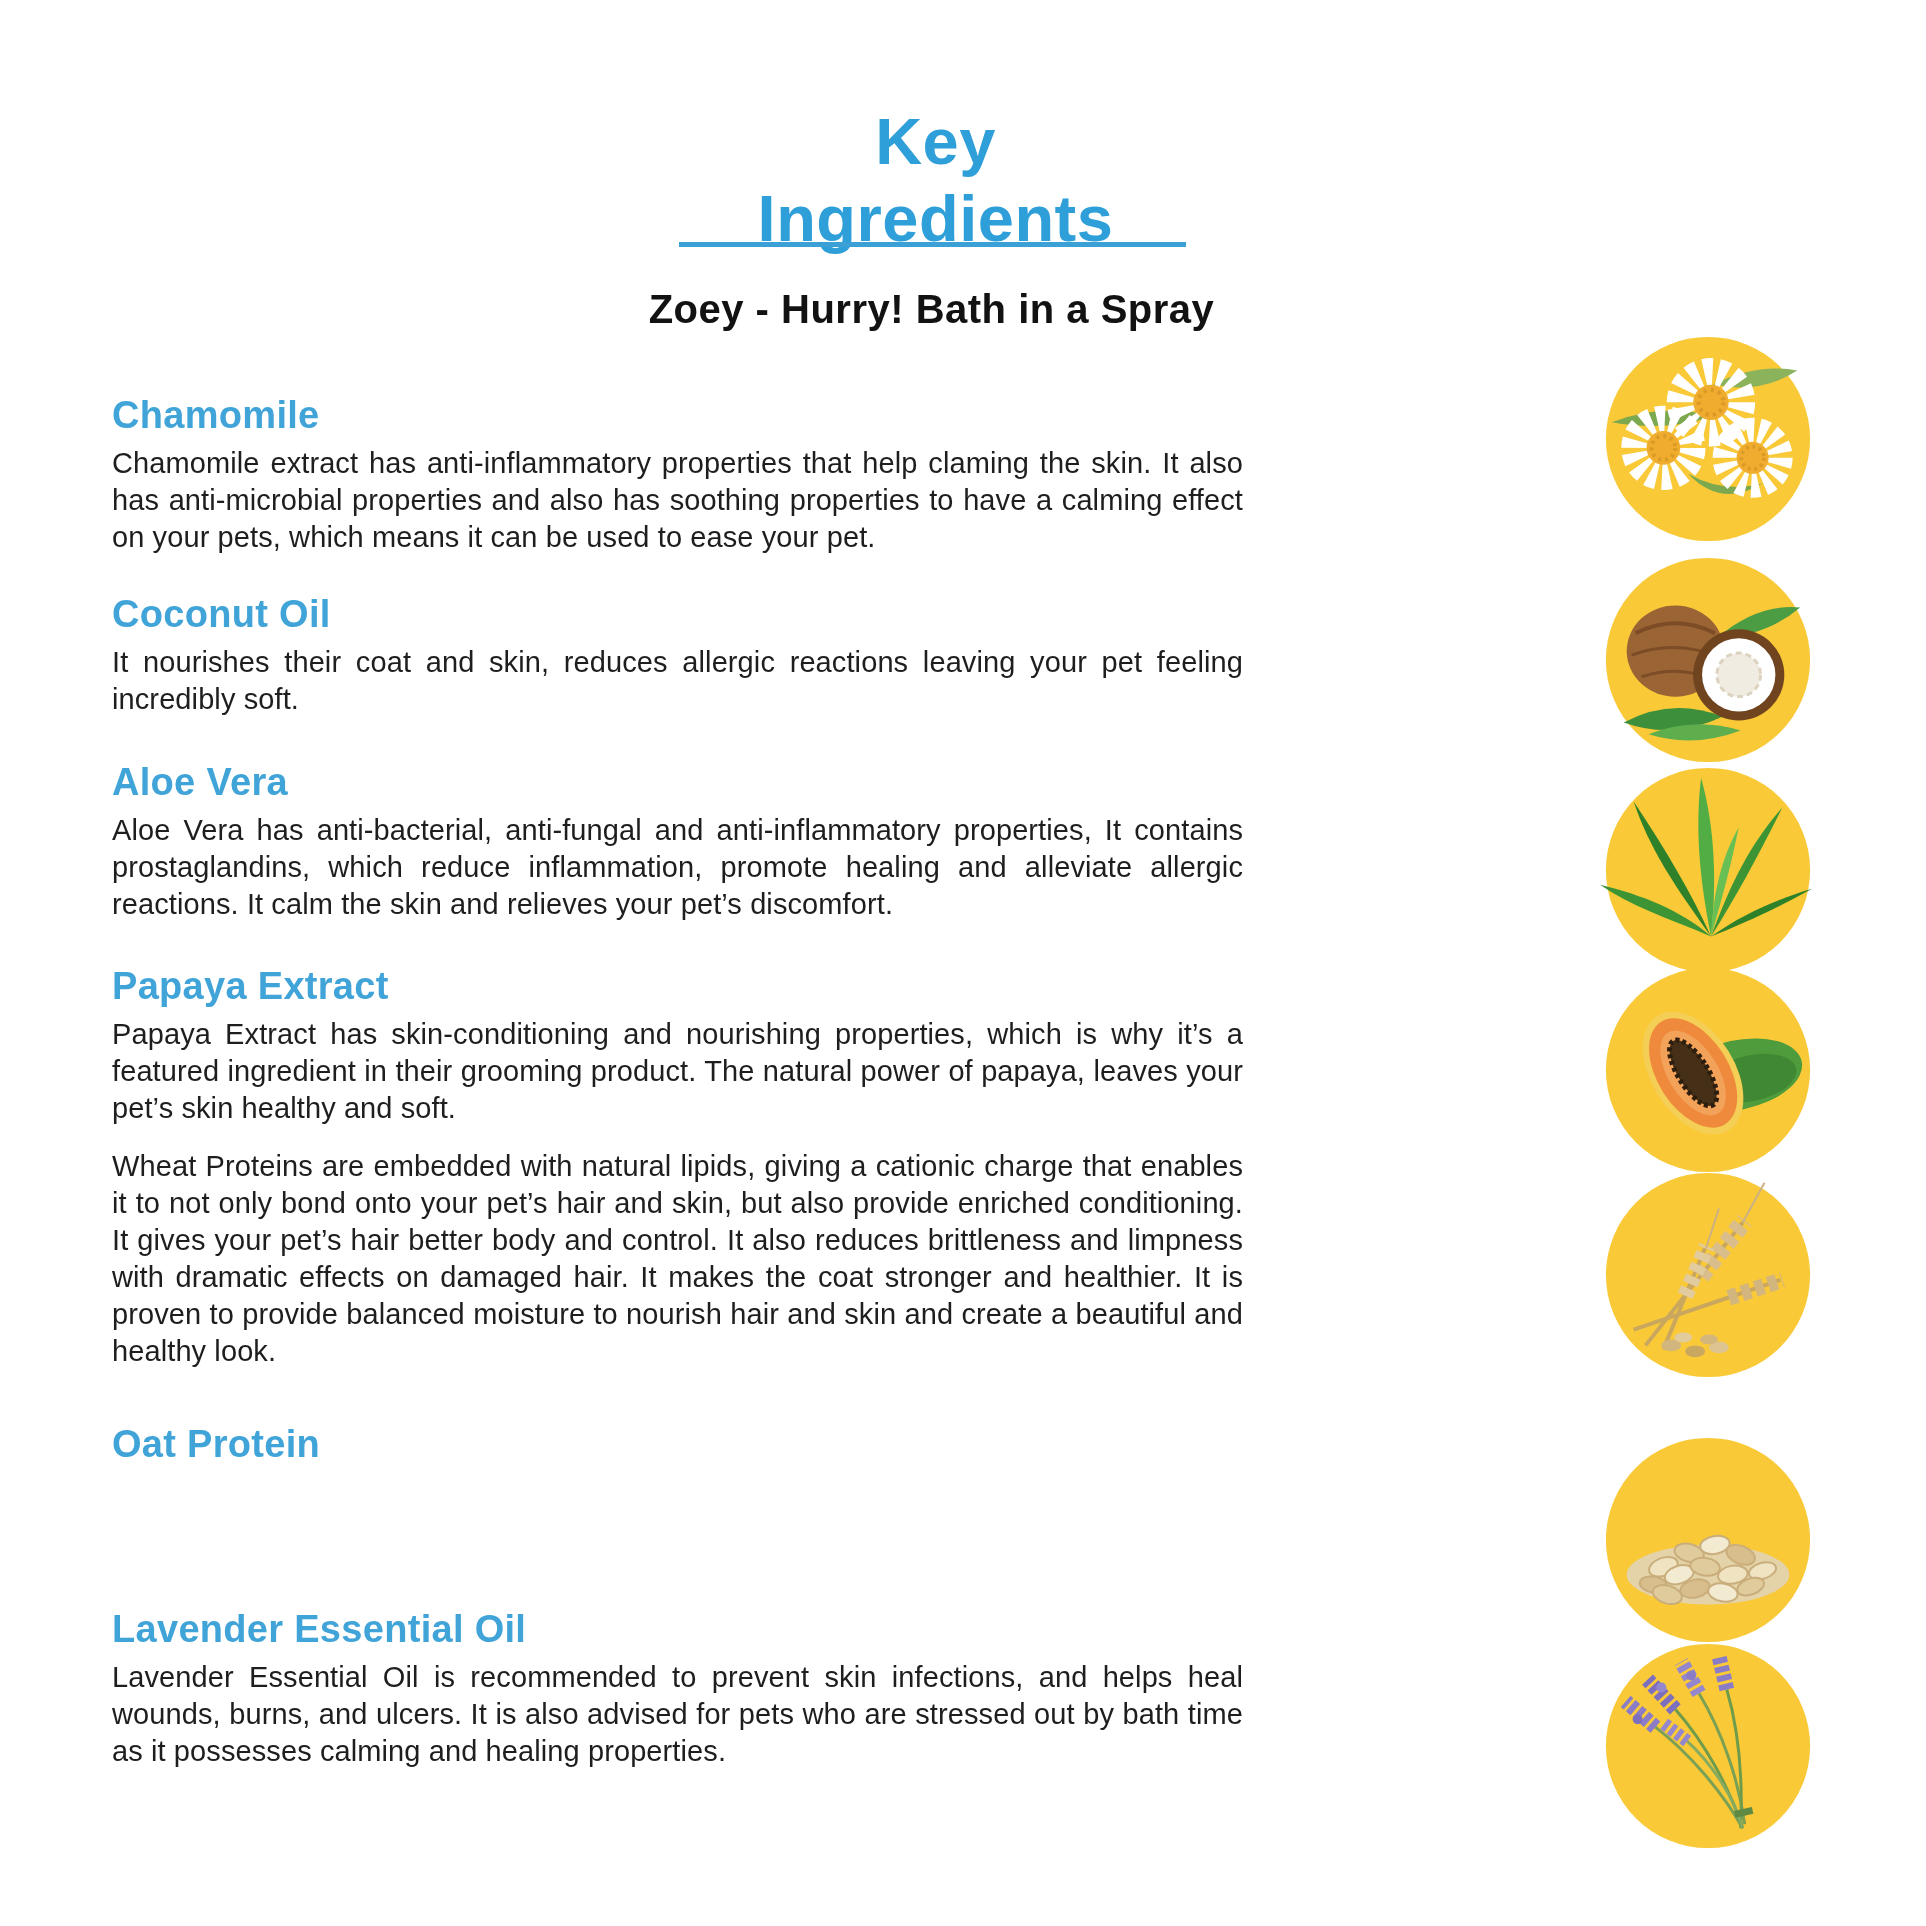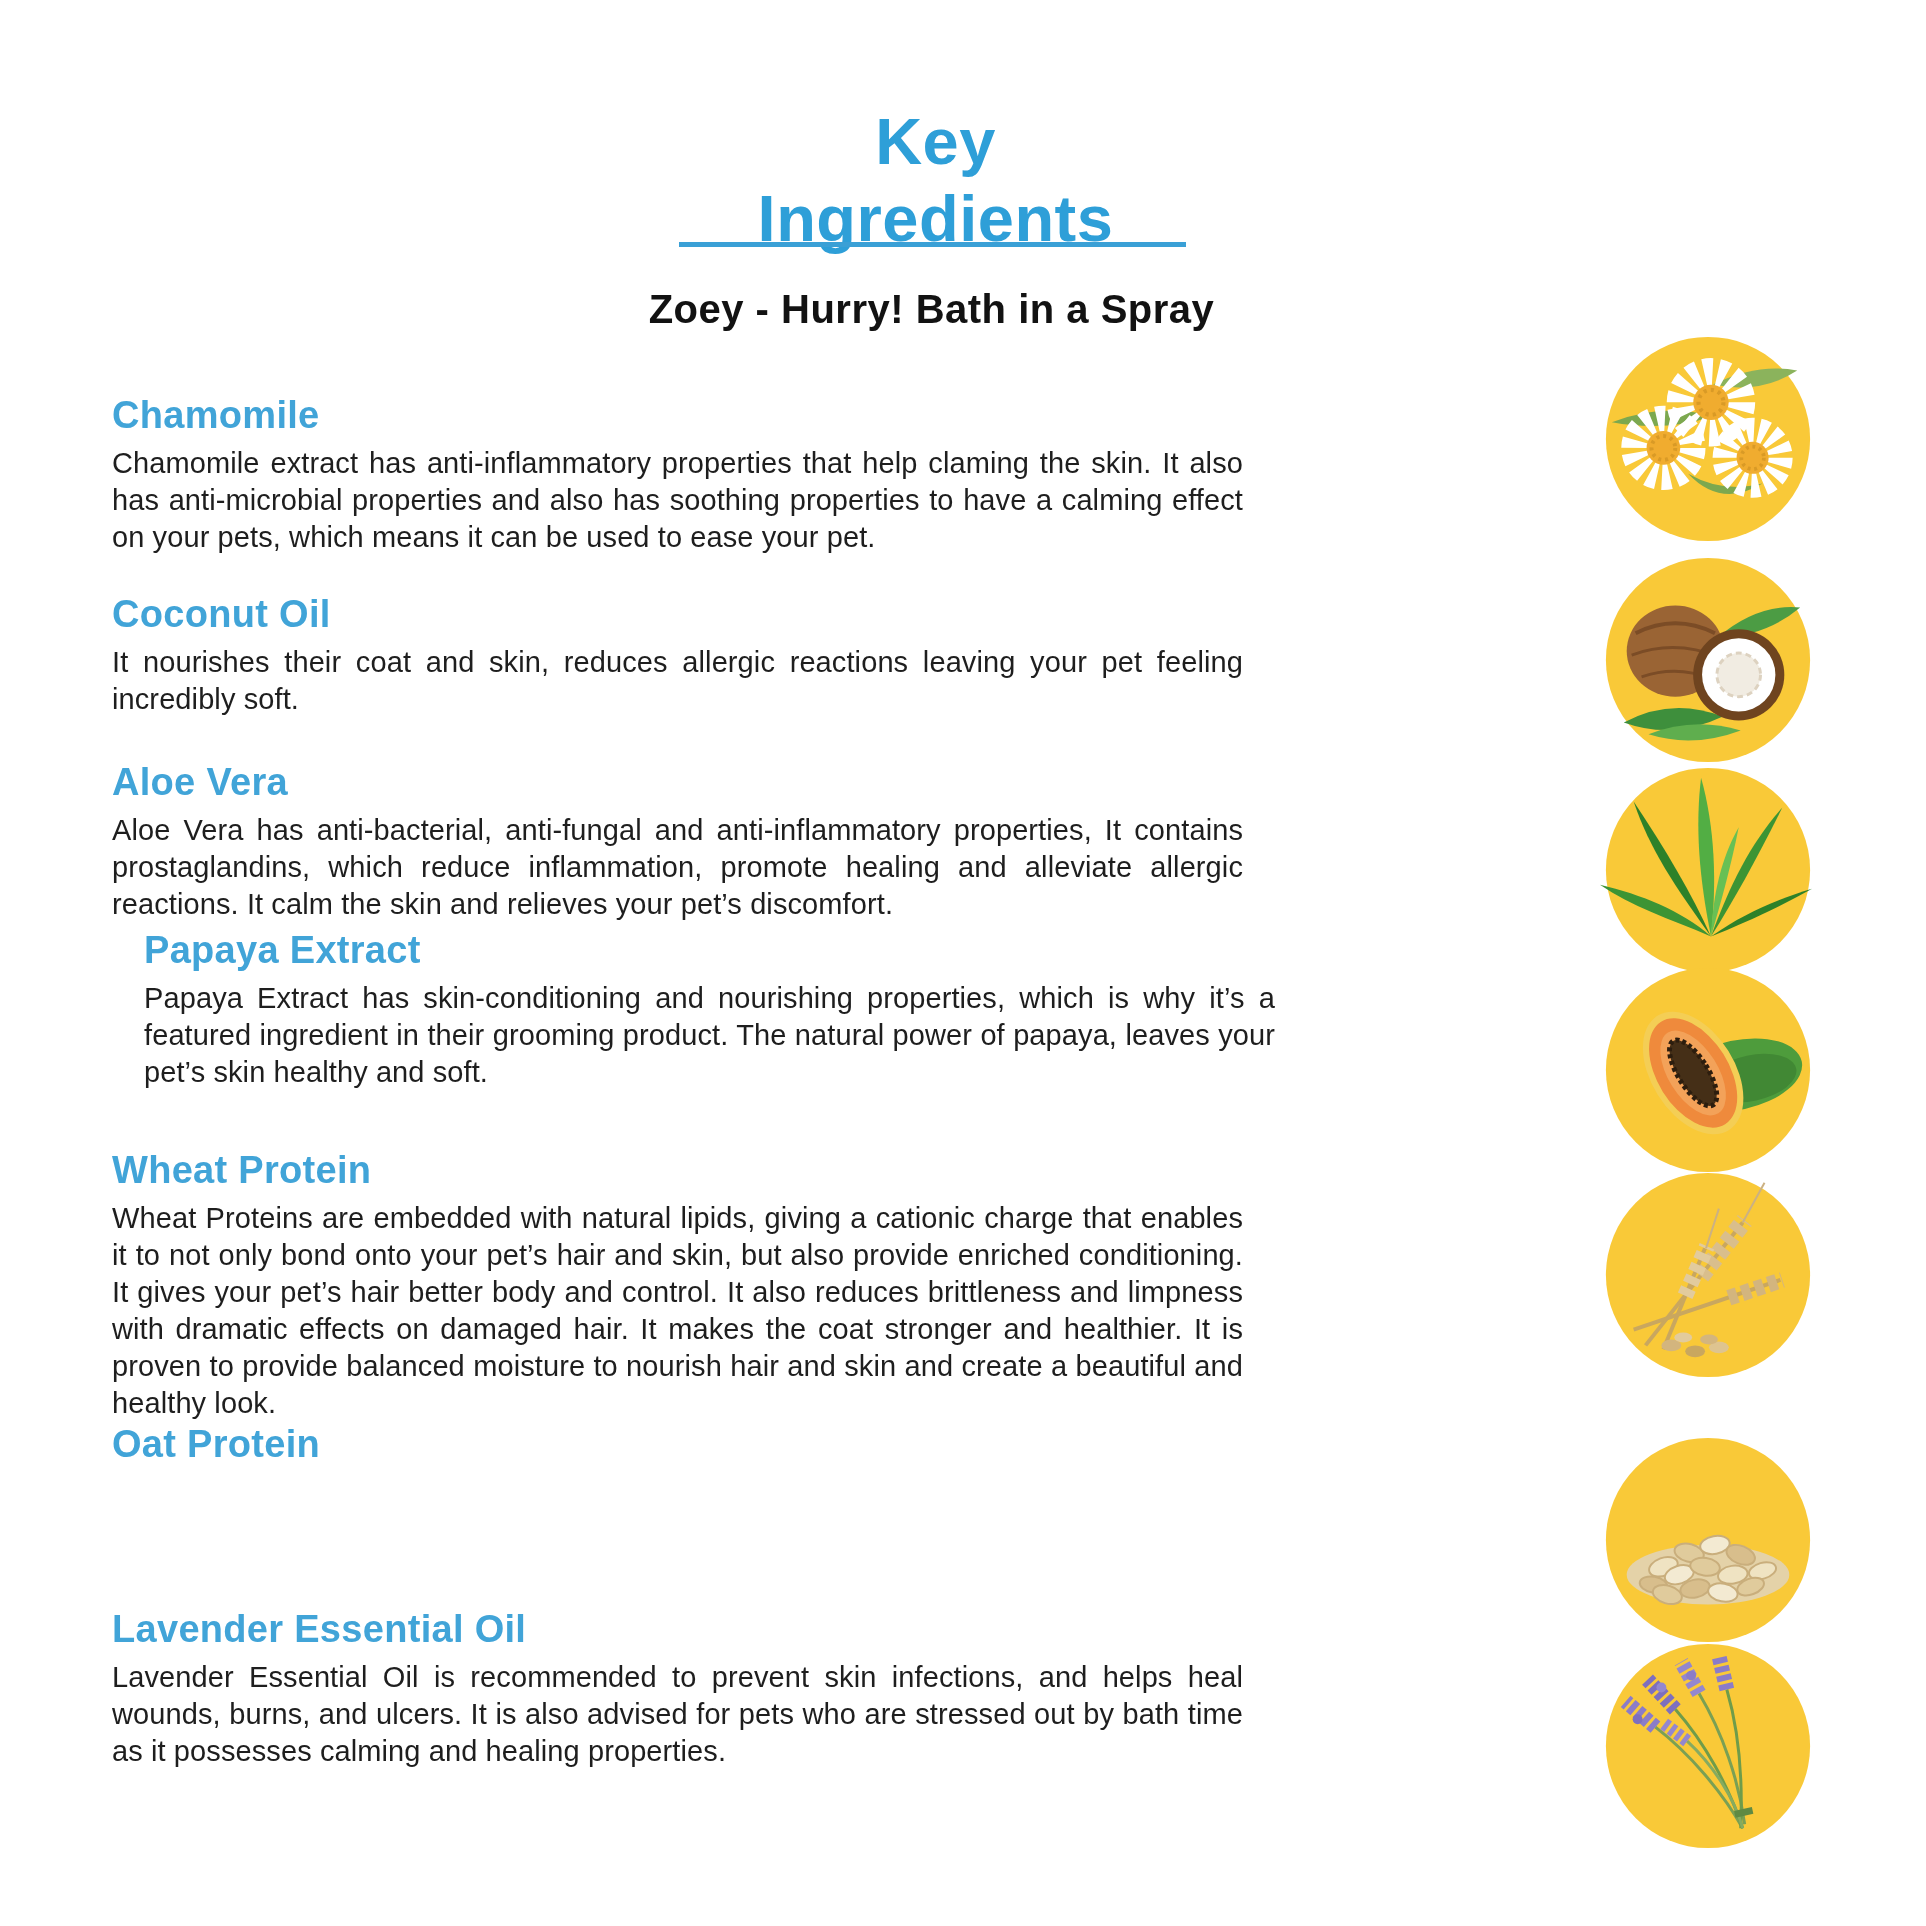--- a/index.html
+++ b/index.html
@@ -64,21 +64,21 @@
     color: #1e1e1e;
     font-size: 29px;
     line-height: 37px;
     font-weight: 500;
     text-align: justify;
     letter-spacing: 0.1px;
   }
   .sec-1 { top: 393px; }
   .sec-2 { top: 592px; }
   .sec-3 { top: 760px; }
-  .sec-4 { top: 928px; margin-left: 32px; }
+  .sec-4 { top: 964px; }
   .sec-5 { top: 1148px; }
   .sec-6 { top: 1422px; }
   .sec-7 { top: 1607px; }
 
   
   .badge {
     position: absolute;
     left: 1594px;
     width: 228px;
     height: 228px;
@@ -120,21 +120,20 @@
     <h2>Aloe Vera</h2>
     <p>Aloe Vera has anti-bacterial, anti-fungal and anti-inflammatory properties, It contains prostaglandins, which reduce inflammation, promote healing and alleviate allergic reactions. It calm the skin and relieves your pet’s discomfort.</p>
   </section>
 
   <section class="section sec-4">
     <h2>Papaya Extract</h2>
     <p>Papaya Extract has skin-conditioning and nourishing properties, which is why it’s a featured ingredient in their grooming product. The natural power of papaya, leaves your pet’s skin healthy and soft.</p>
   </section>
 
   <section class="section sec-5">
-    <h2>Wheat Protein</h2>
     <p>Wheat Proteins are embedded with natural lipids, giving a cationic charge that enables it to not only bond onto your pet’s hair and skin, but also provide enriched conditioning. It gives your pet’s hair better body and control. It also reduces brittleness and limpness with dramatic effects on damaged hair.  It makes the coat stronger and healthier. It is proven to provide balanced moisture to nourish hair and skin and create a beautiful and healthy look.</p>
   </section>
 
   <section class="section sec-6">
     <h2>Oat Protein</h2>
   </section>
 
   <section class="section sec-7">
     <h2>Lavender Essential Oil</h2>
     <p>Lavender Essential Oil is recommended to prevent skin infections, and helps heal wounds, burns, and ulcers. It is also advised for pets who are stressed out by bath time as it possesses calming and healing properties.</p>

